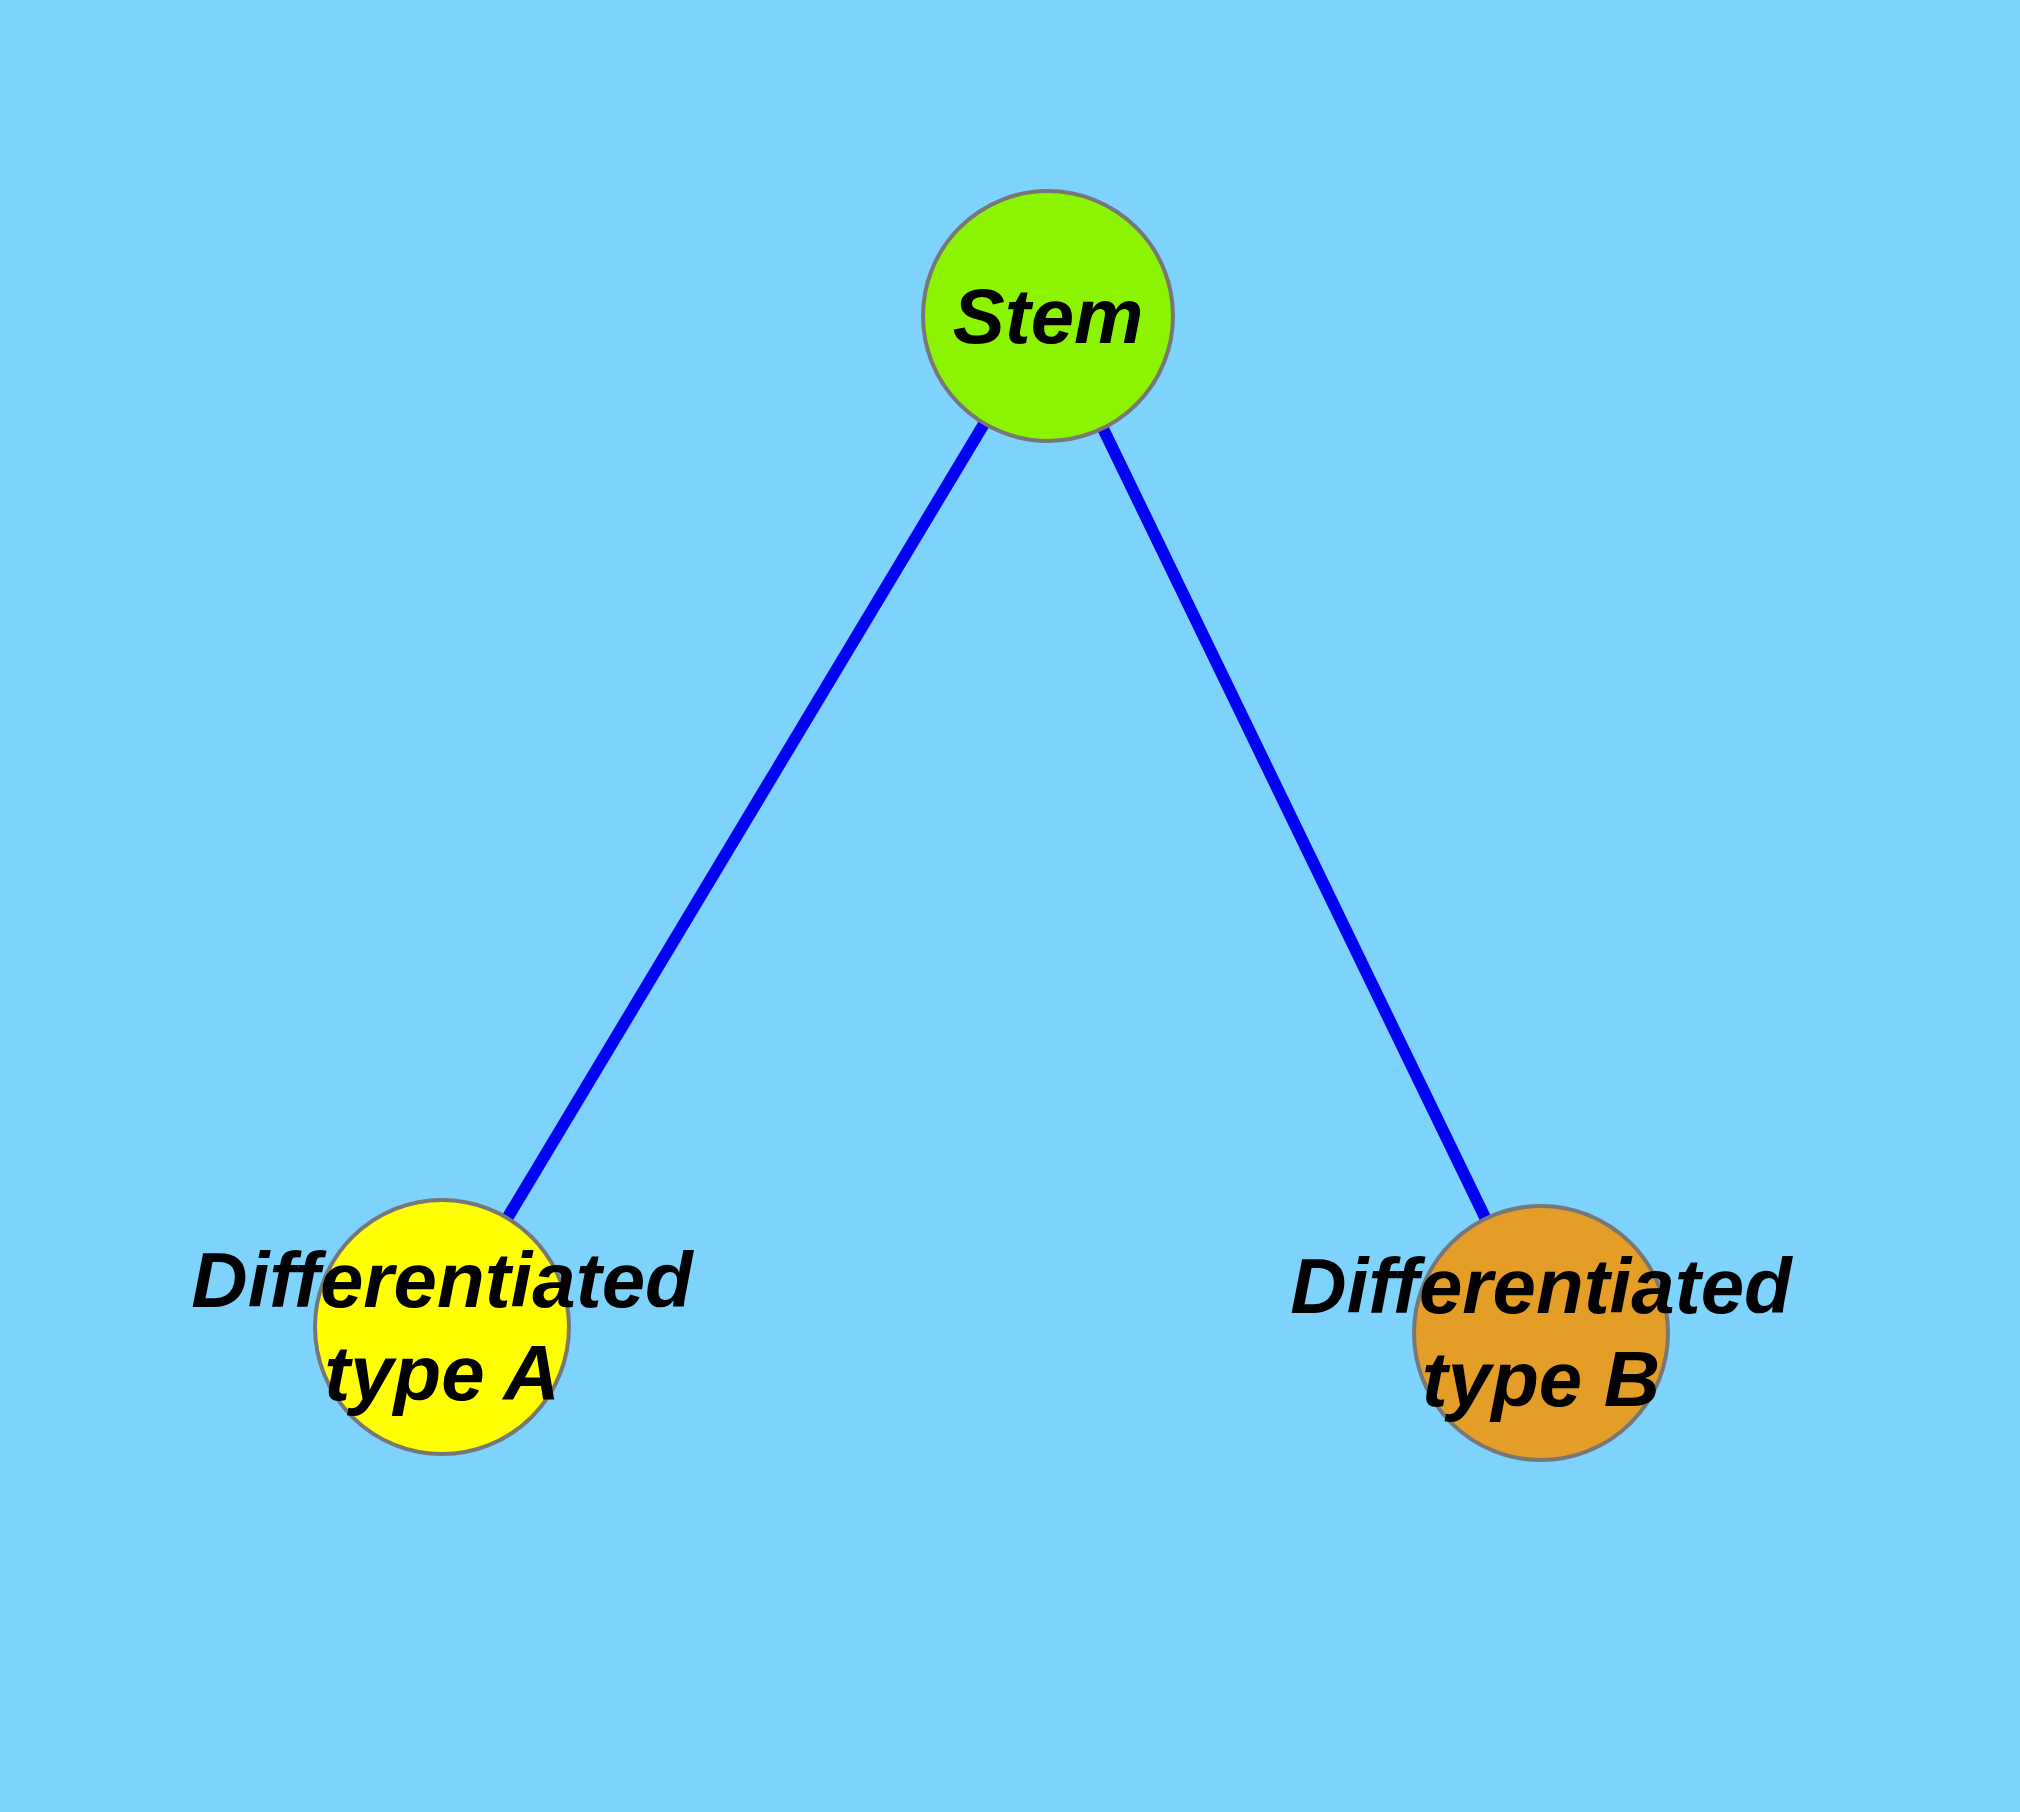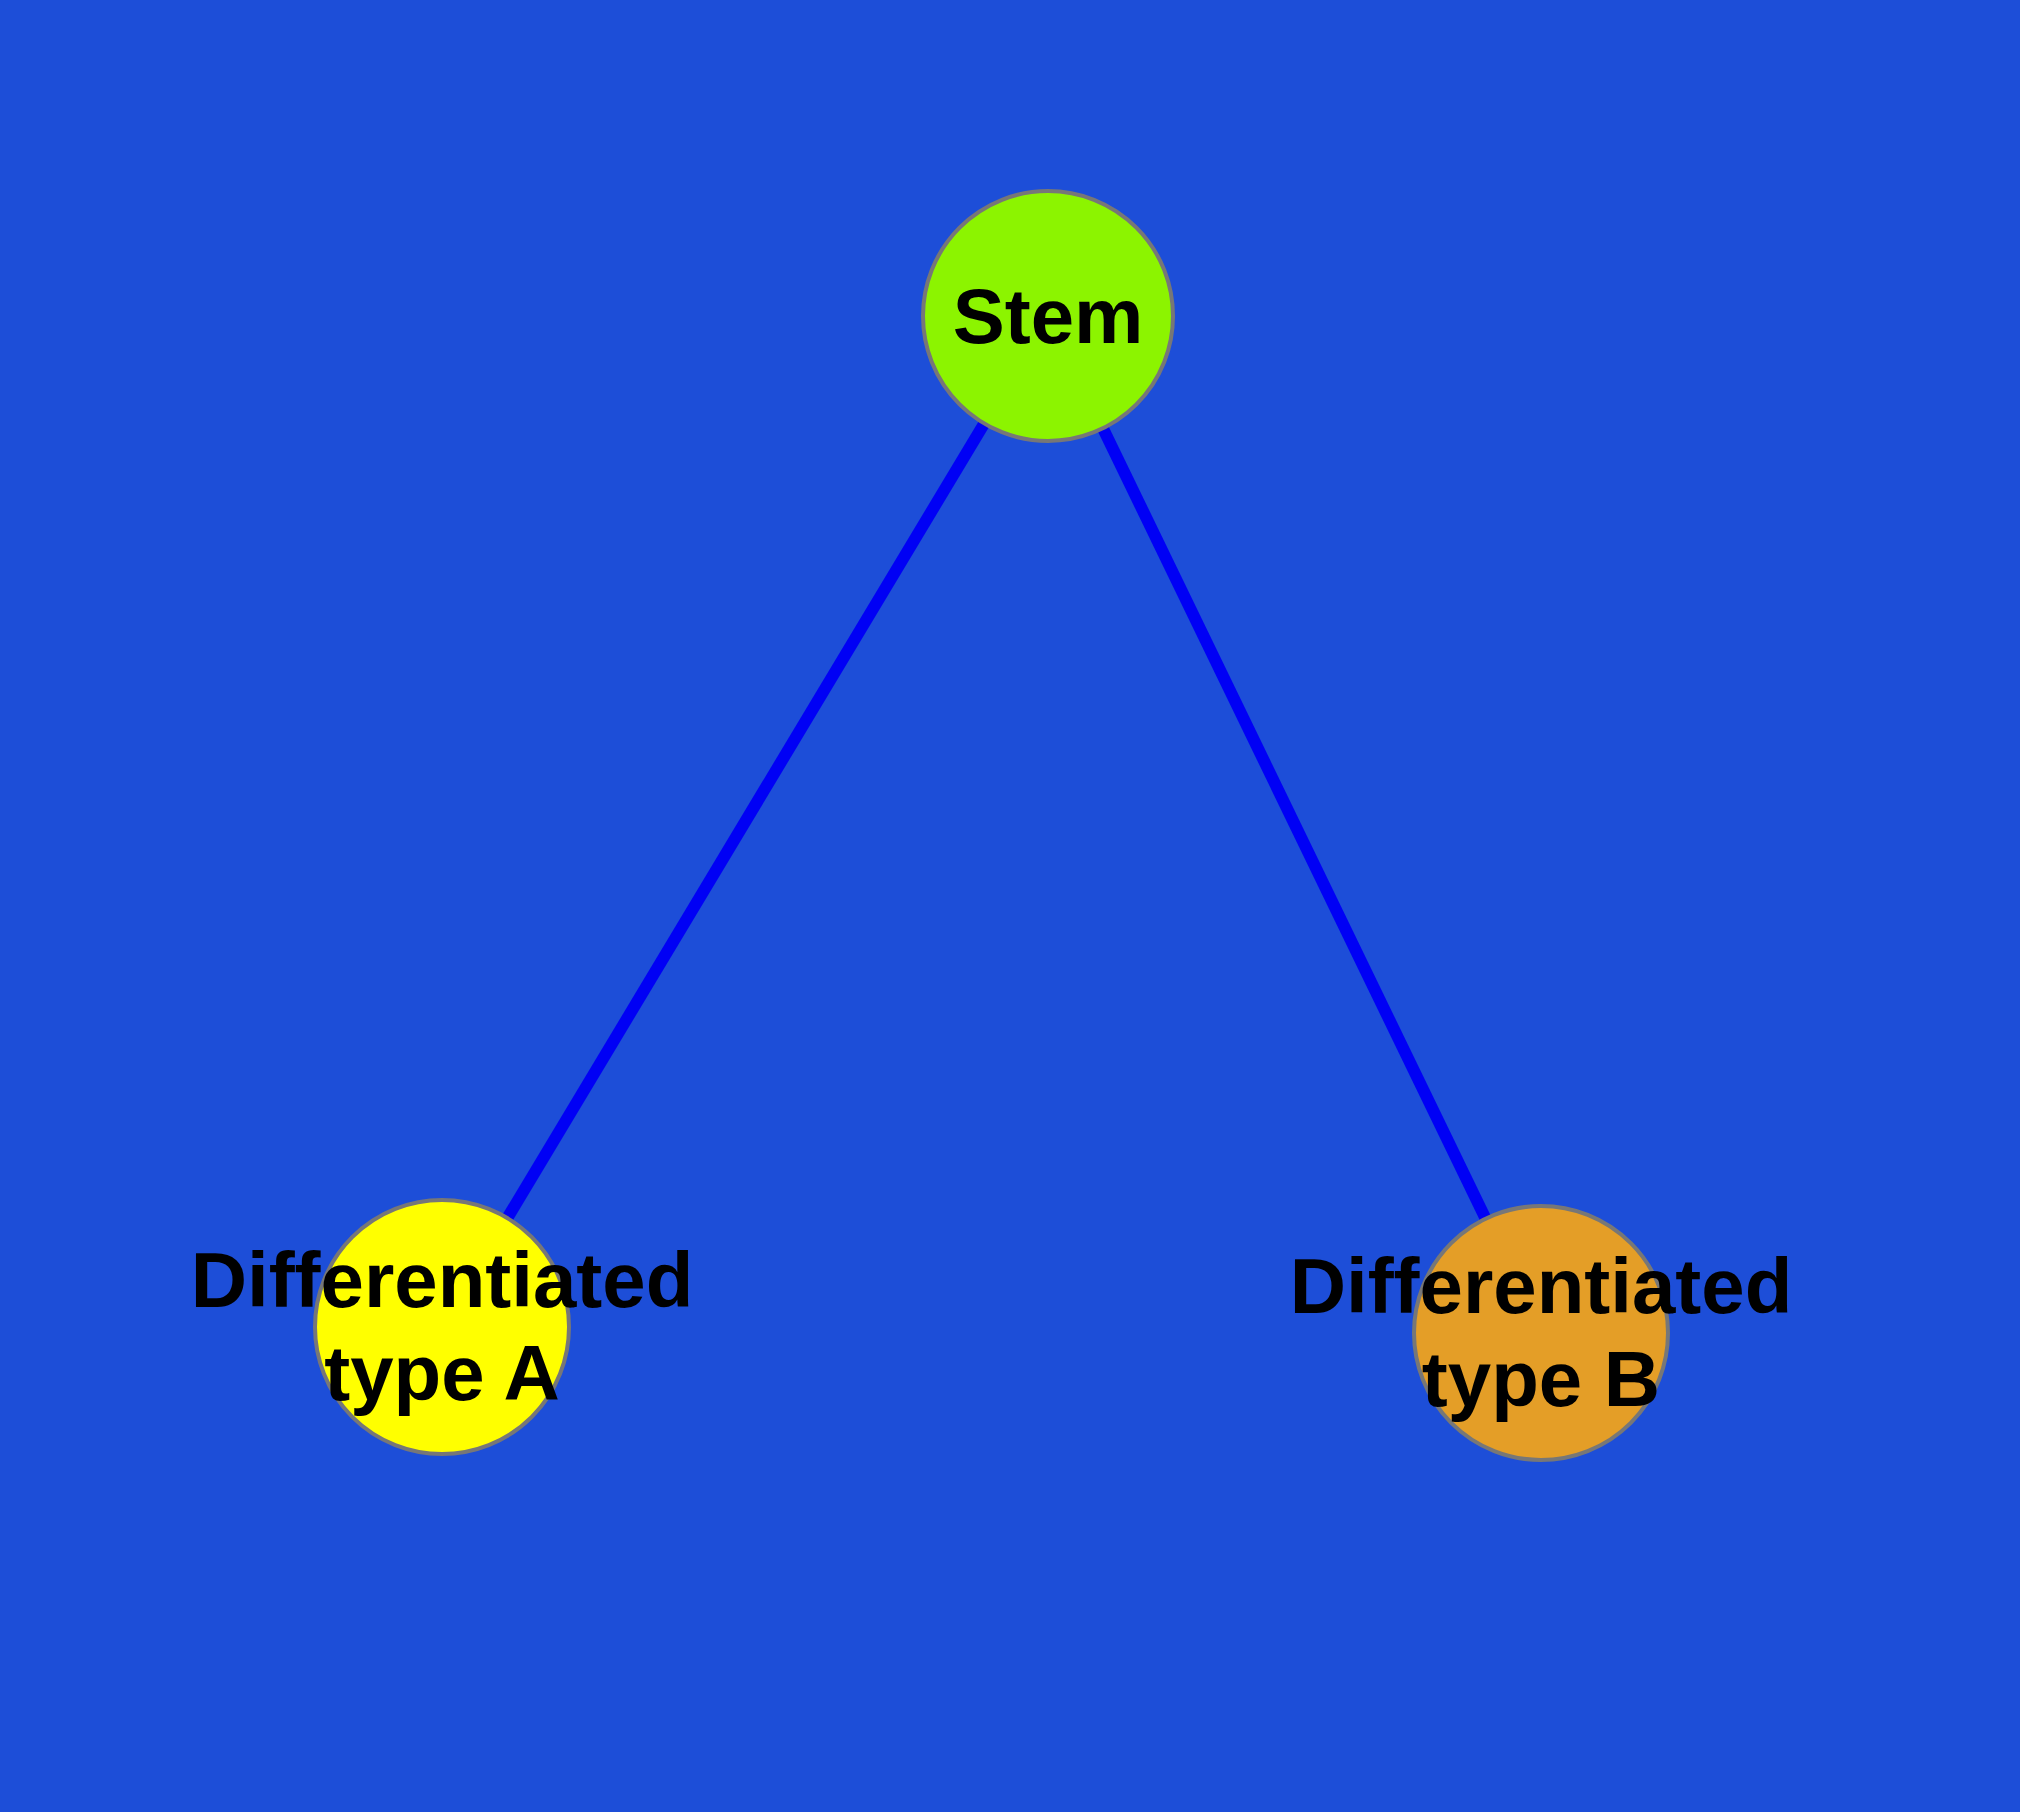--- a/index.html
+++ b/index.html
@@ -34,21 +34,21 @@
     line-height: 93px;
     letter-spacing: 0px;
     white-space: pre-line;
     text-align: center;
     color: #000000;
   }
 </style>
 </head>
 <body>
 
-<div id="canvas" style="background: #1d4ed8;">
+<div id="canvas" style="background: #7dd3fc; font-style: italic;">
 
   <svg class="edges-layer" viewBox="0 0 2384 2138" width="2021" height="1812">
     <line x1="1237" y1="373" x2="521" y2="1566" stroke="#0000F5" stroke-width="14"></line>
     <line x1="1237" y1="373" x2="1818" y2="1573" stroke="#0000F5" stroke-width="14"></line>
   </svg>
 
   <div class="node" style="left: 921px; top: 189px; width: 254px; height: 254px; background: rgb(140, 244, 0); border-color: rgb(119, 119, 119); border-width: 4.2px;"></div>
   <div class="node" style="left: 313px; top: 1198px; width: 258px; height: 258px; background: rgb(255, 255, 0); border-color: rgb(119, 119, 119); border-width: 4.2px;"></div>
   <div class="node" style="left: 1412px; top: 1204px; width: 258px; height: 258px; background: rgb(228, 158, 39); border-color: rgb(119, 119, 119); border-width: 4.2px;"></div>
 

